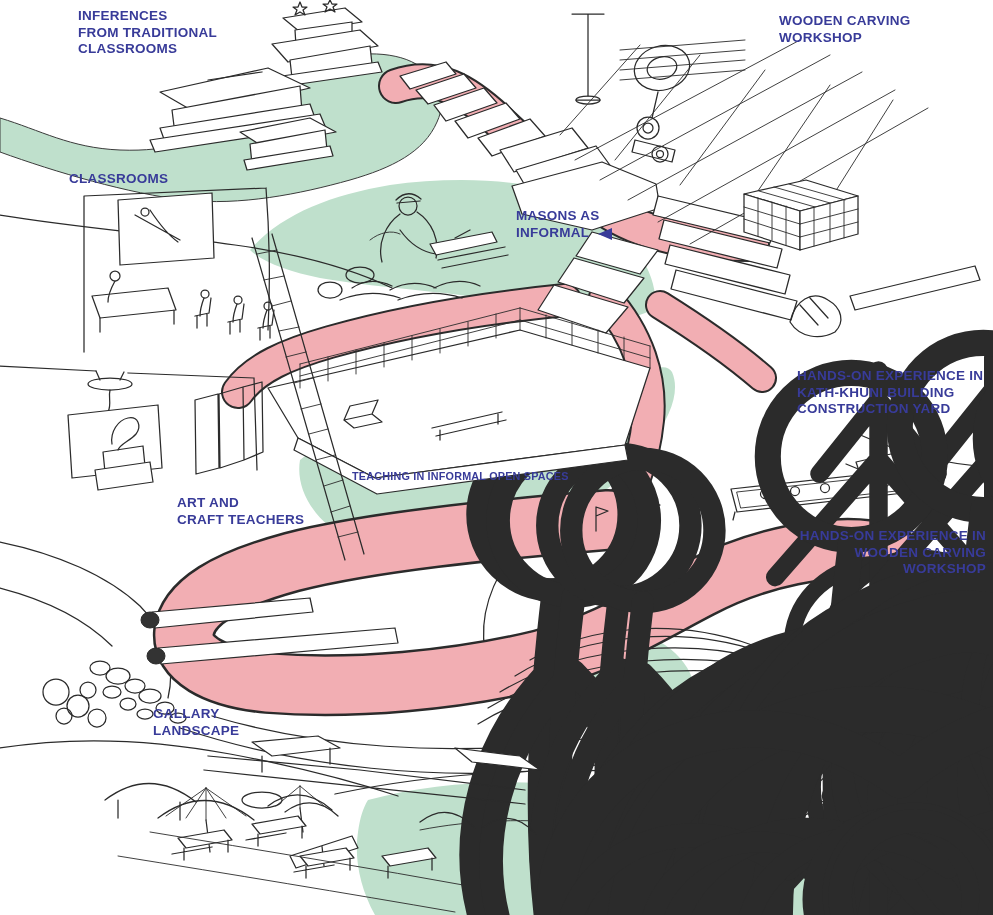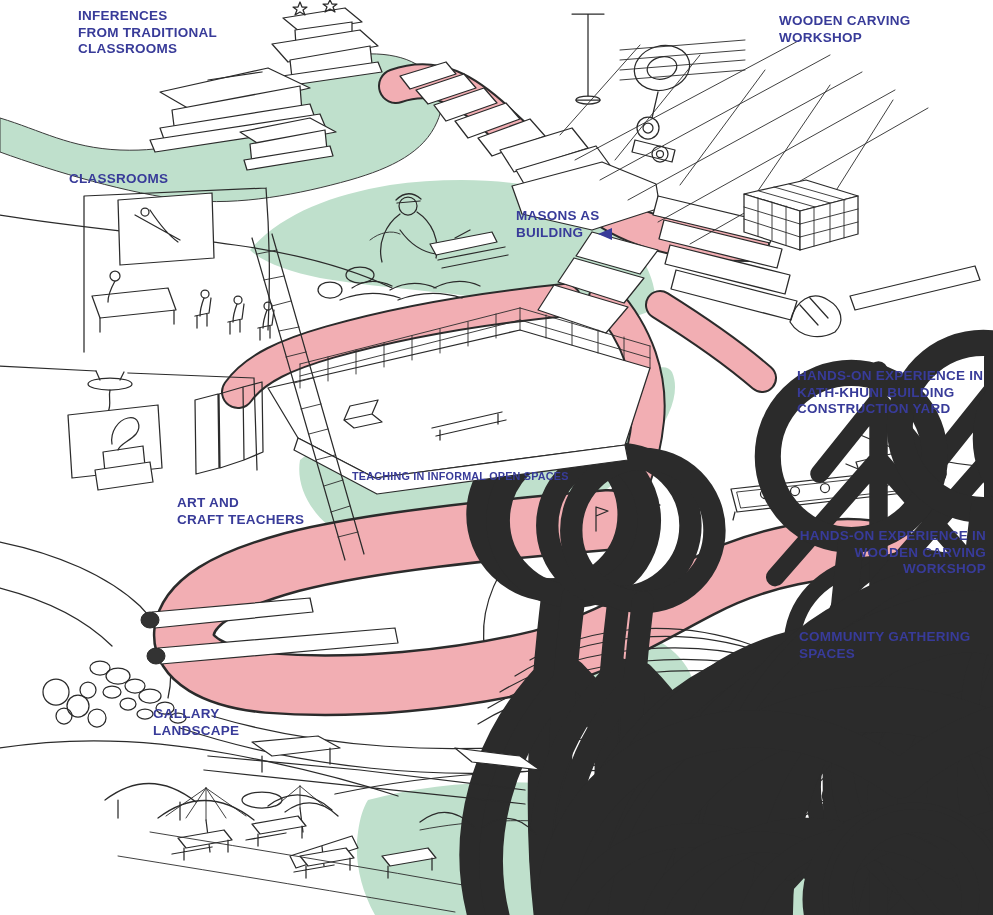--- a/index.html
+++ b/index.html
@@ -554,27 +554,25 @@
   <path class="skt" d="M836,590 L900,572 M962,580 L988,602"></path>
 </svg>
 
   <div class="lbl" style="left:78px;top:8px">INFERENCES
 FROM TRADITIONAL
 CLASSROOMS</div>
   <div class="lbl" style="left:779px;top:13px">WOODEN CARVING
 WORKSHOP</div>
   <div class="lbl" style="left:69px;top:171px">CLASSROOMS</div>
   <div class="lbl" style="left:516px;top:208px">MASONS AS
-BUILDING</div>
+INFORMAL</div>
   <div class="lbl" style="left:797px;top:368px">HANDS-ON EXPERIENCE IN
 KATH-KHUNI BUILDING
 CONSTRUCTION YARD</div>
   <div class="lbl small" style="left:352px;top:470px">TEACHING IN INFORMAL OPEN SPACES</div>
   <div class="lbl" style="left:177px;top:495px">ART AND
 CRAFT TEACHERS</div>
   <div class="lbl right" style="left:780px;top:528px;width:206px">HANDS-ON EXPERIENCE IN
 WOODEN CARVING
 WORKSHOP</div>
-  <div class="lbl" style="left:799px;top:629px">COMMUNITY GATHERING
-SPACES</div>
   <div class="lbl" style="left:153px;top:706px">GALLARY
 LANDSCAPE</div>
 </div>
 
 </body></html>

